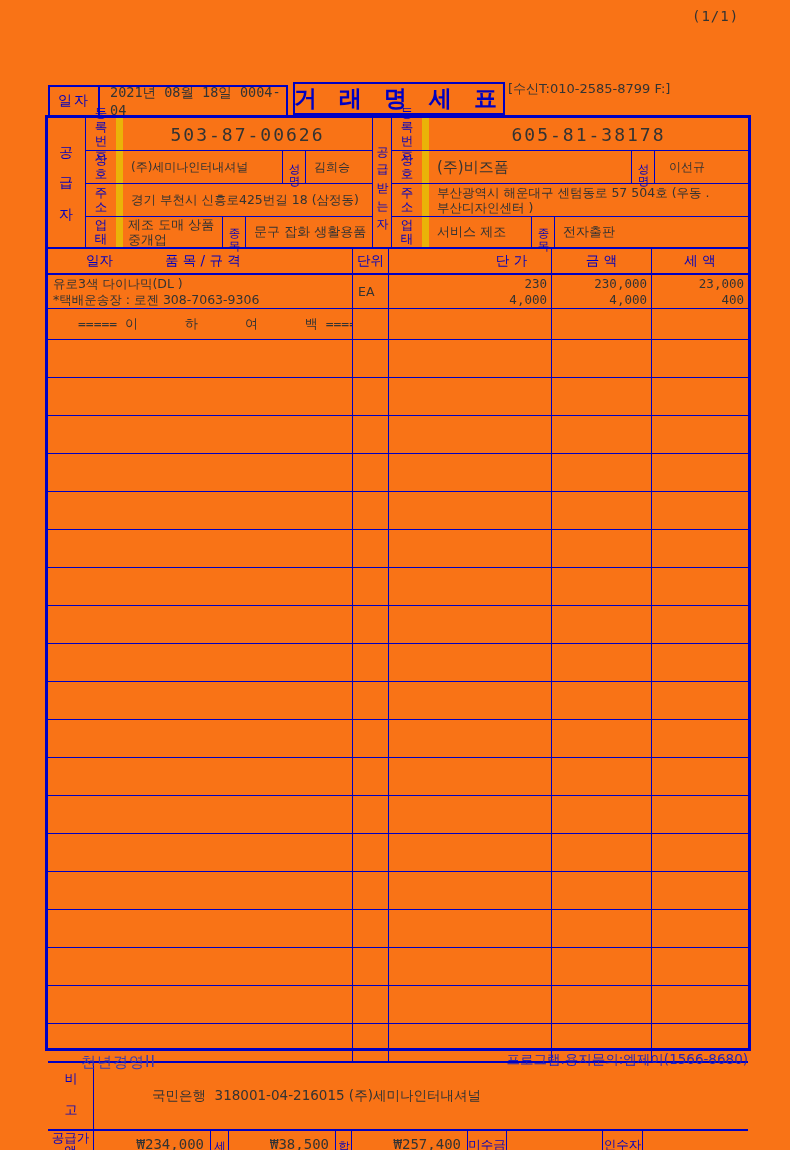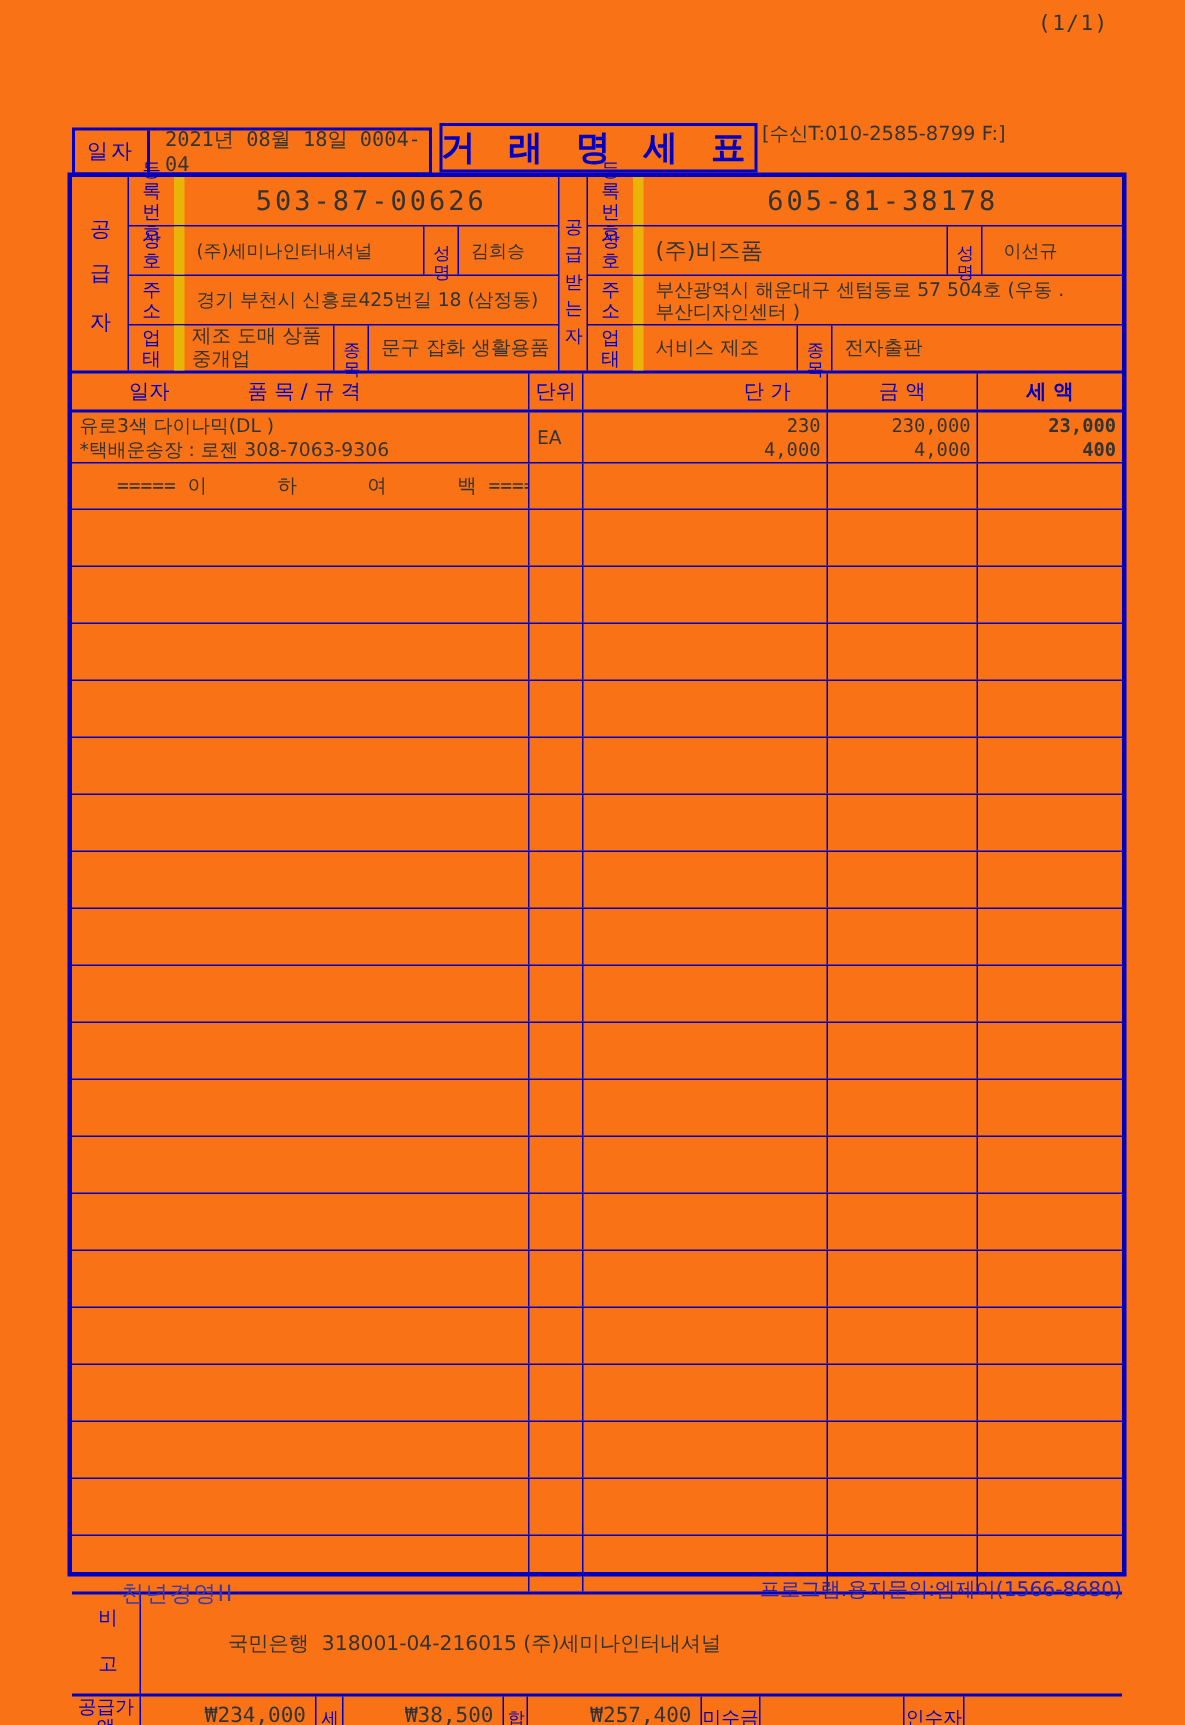--- a/index.html
+++ b/index.html
@@ -43,21 +43,21 @@
   .vlabel-sm { width:23px; border-right:1px solid #0000c2; display:flex; align-items:center; justify-content:center; color:#0000c2; }
   .vlabel-sm .vtext { font-size:11.5px; letter-spacing:1px; }
   .addr2 { flex-direction:column; align-items:flex-start; justify-content:center; font-size:12.5px; line-height:15px; }
   .wrapval { font-size:13px; line-height:15px; align-items:center; }
 
   
   .items { flex:1; display:flex; flex-direction:column; }
   .irow { display:flex; }
   .icell { border-right:1px solid #0000c2; overflow:hidden; }
   .icell:last-child { border-right:none; }
-  .c1 { width:305px; } .c2 { width:36px; } .c3 { width:83px;margin-top:37px; } .c4 { width:80px; } .c5 { width:100px; } .c6 { flex:1;font-weight:bold; }
+  .c1 { width:305px; } .c2 { width:36px; } .c3 { width:83px;margin-top:37px; } .c4 { width:80px; } .c5 { width:100px; } .c6 { flex:1; }
   .items-header { height:26px; border-bottom:2px solid #0000c2; color:#0000c2; font-size:13.5px; }
   .items-header .icell { display:flex; align-items:center; justify-content:center; white-space:pre; }
   .items-header .desc-h { justify-content:flex-start; gap:52px; padding-left:38px; }
   .item-lines { height:34px; border-bottom:1px solid #0000c2; font-size:12.5px; }
   .item-lines .icell { display:flex; flex-direction:column; justify-content:center; line-height:16px; }
   .item-lines .num { align-items:flex-end; padding-right:4px; font-family:"DejaVu Sans Mono","Liberation Mono",monospace; }
   .item-lines .txt { padding-left:5px; white-space:pre; }
   .closing-row { height:31px; border-bottom:1px solid #0000c2; font-size:13px; color:#333; }
   .closing-row .icell { display:flex; align-items:center; }
   .closing-row .c1 { padding-left:30px; white-space:pre; font-family:"DejaVu Sans Mono","Liberation Mono",monospace; }

